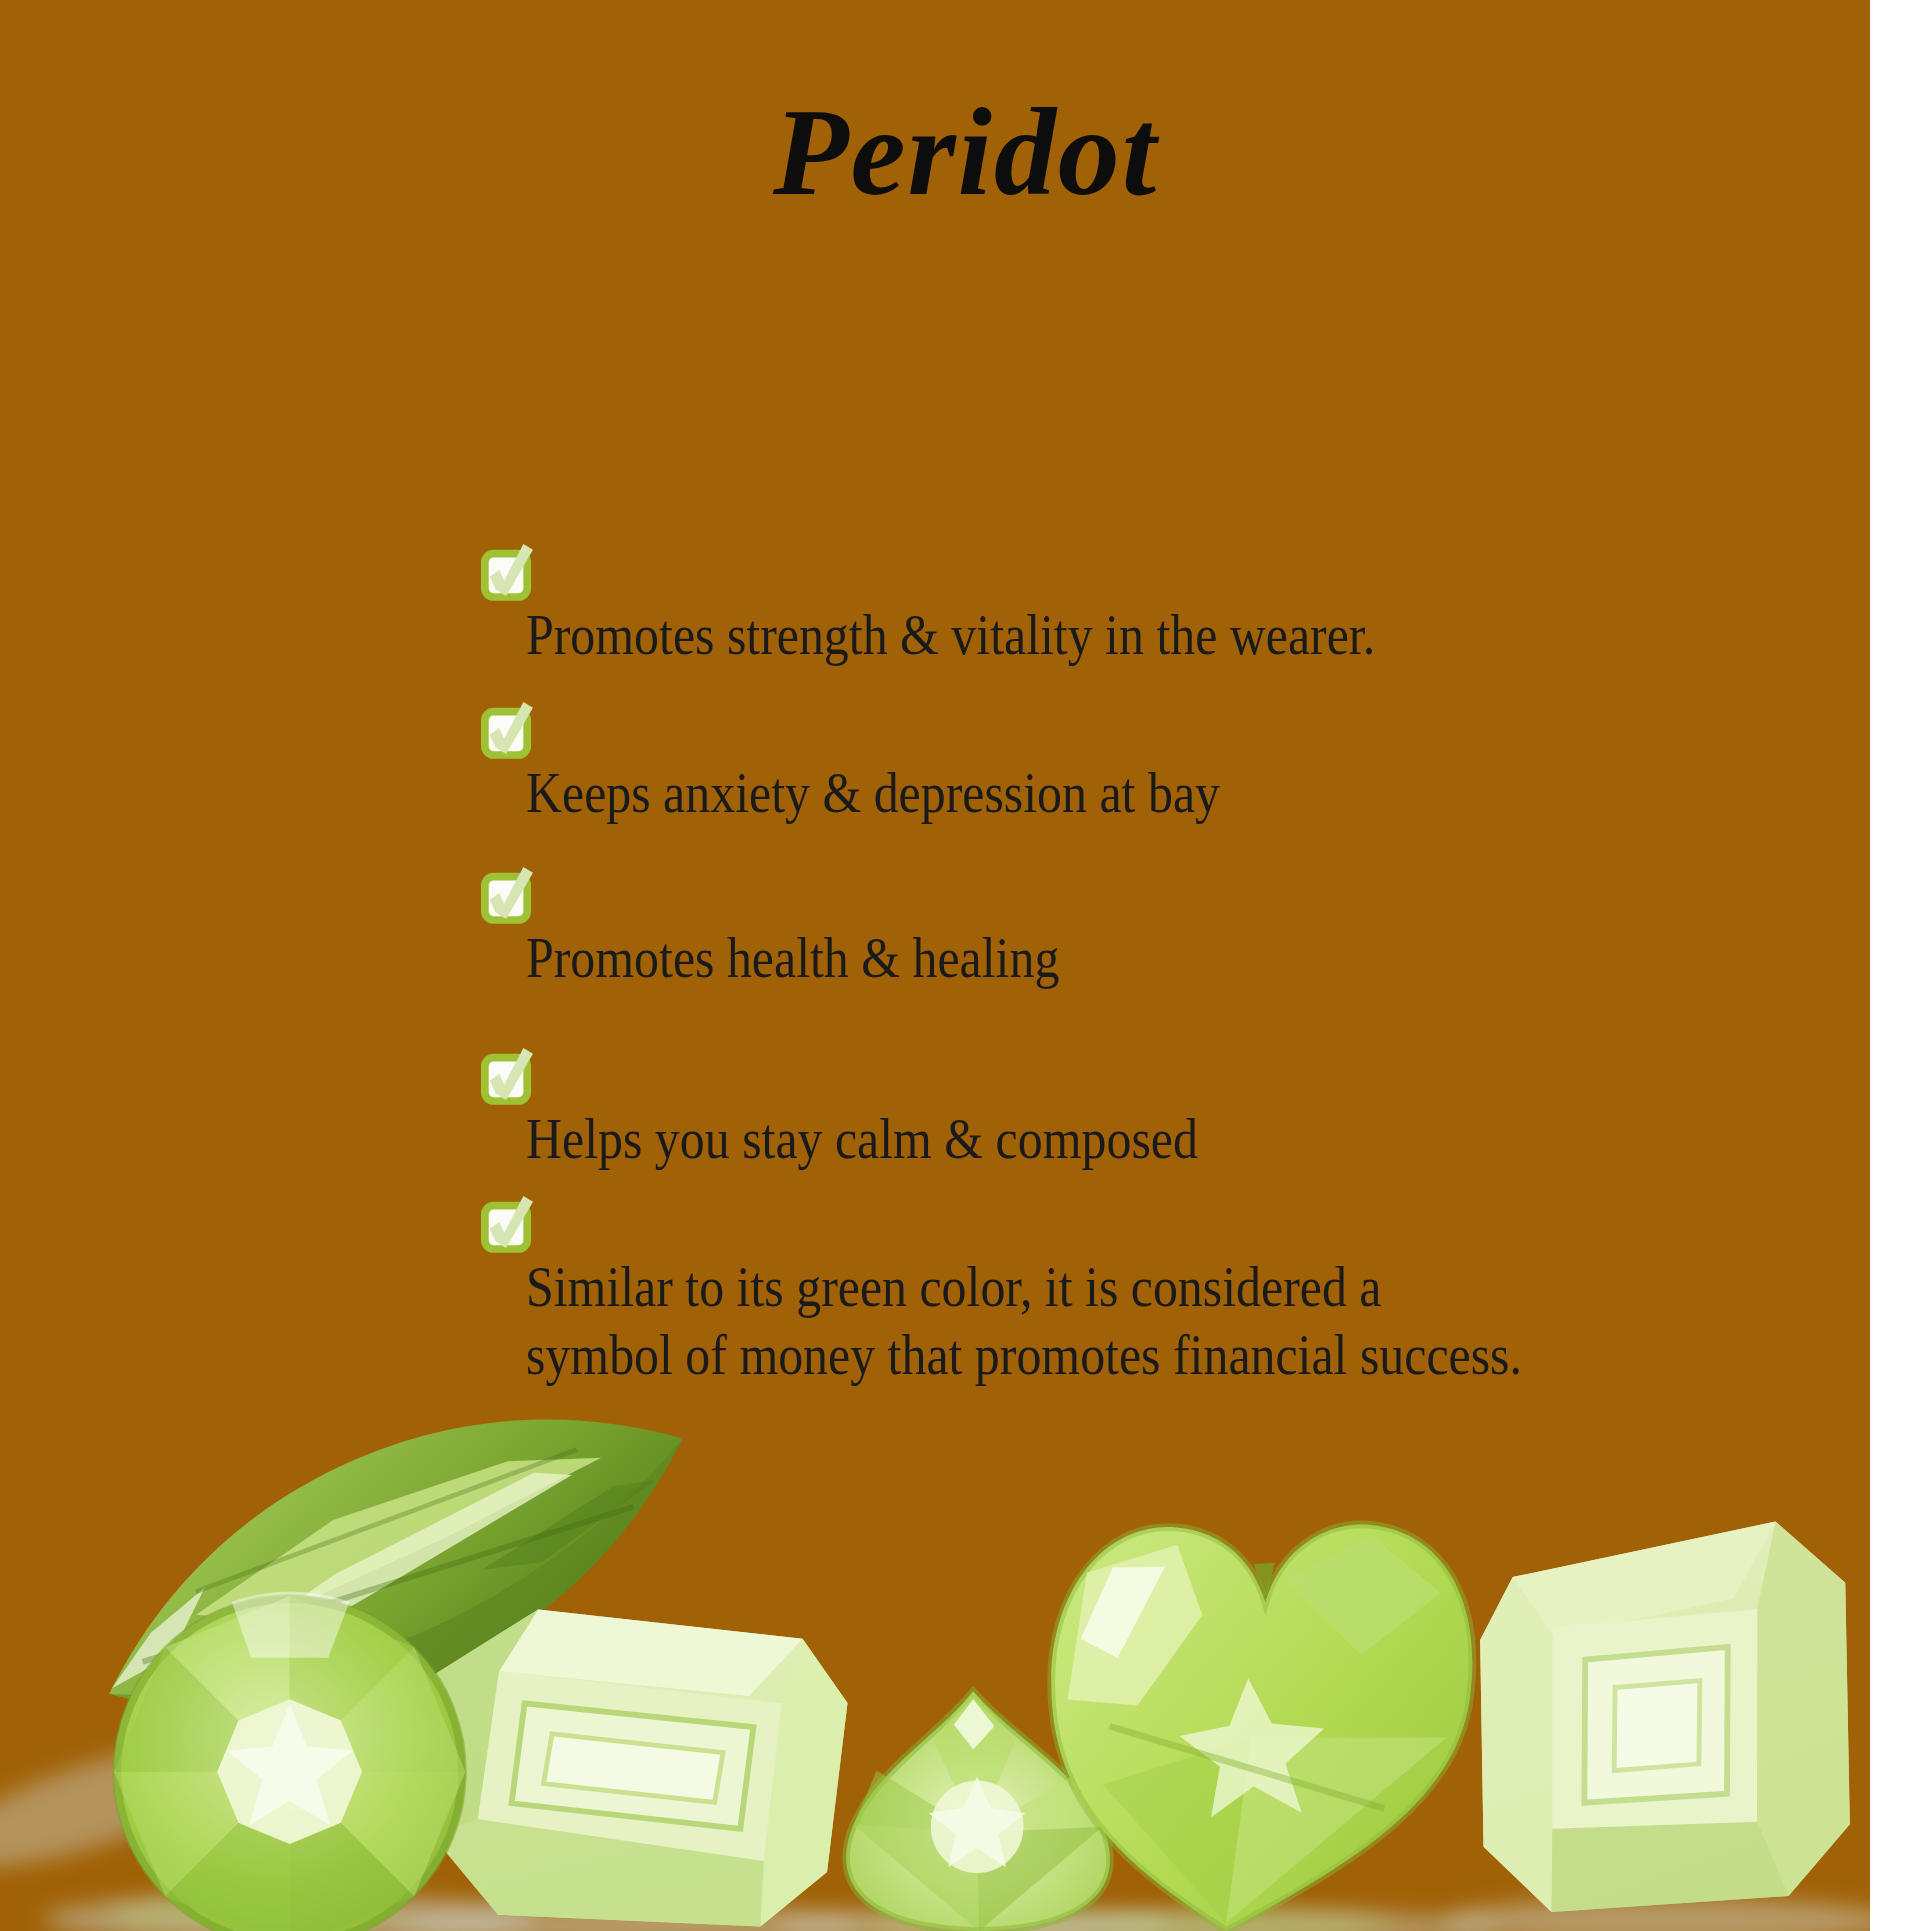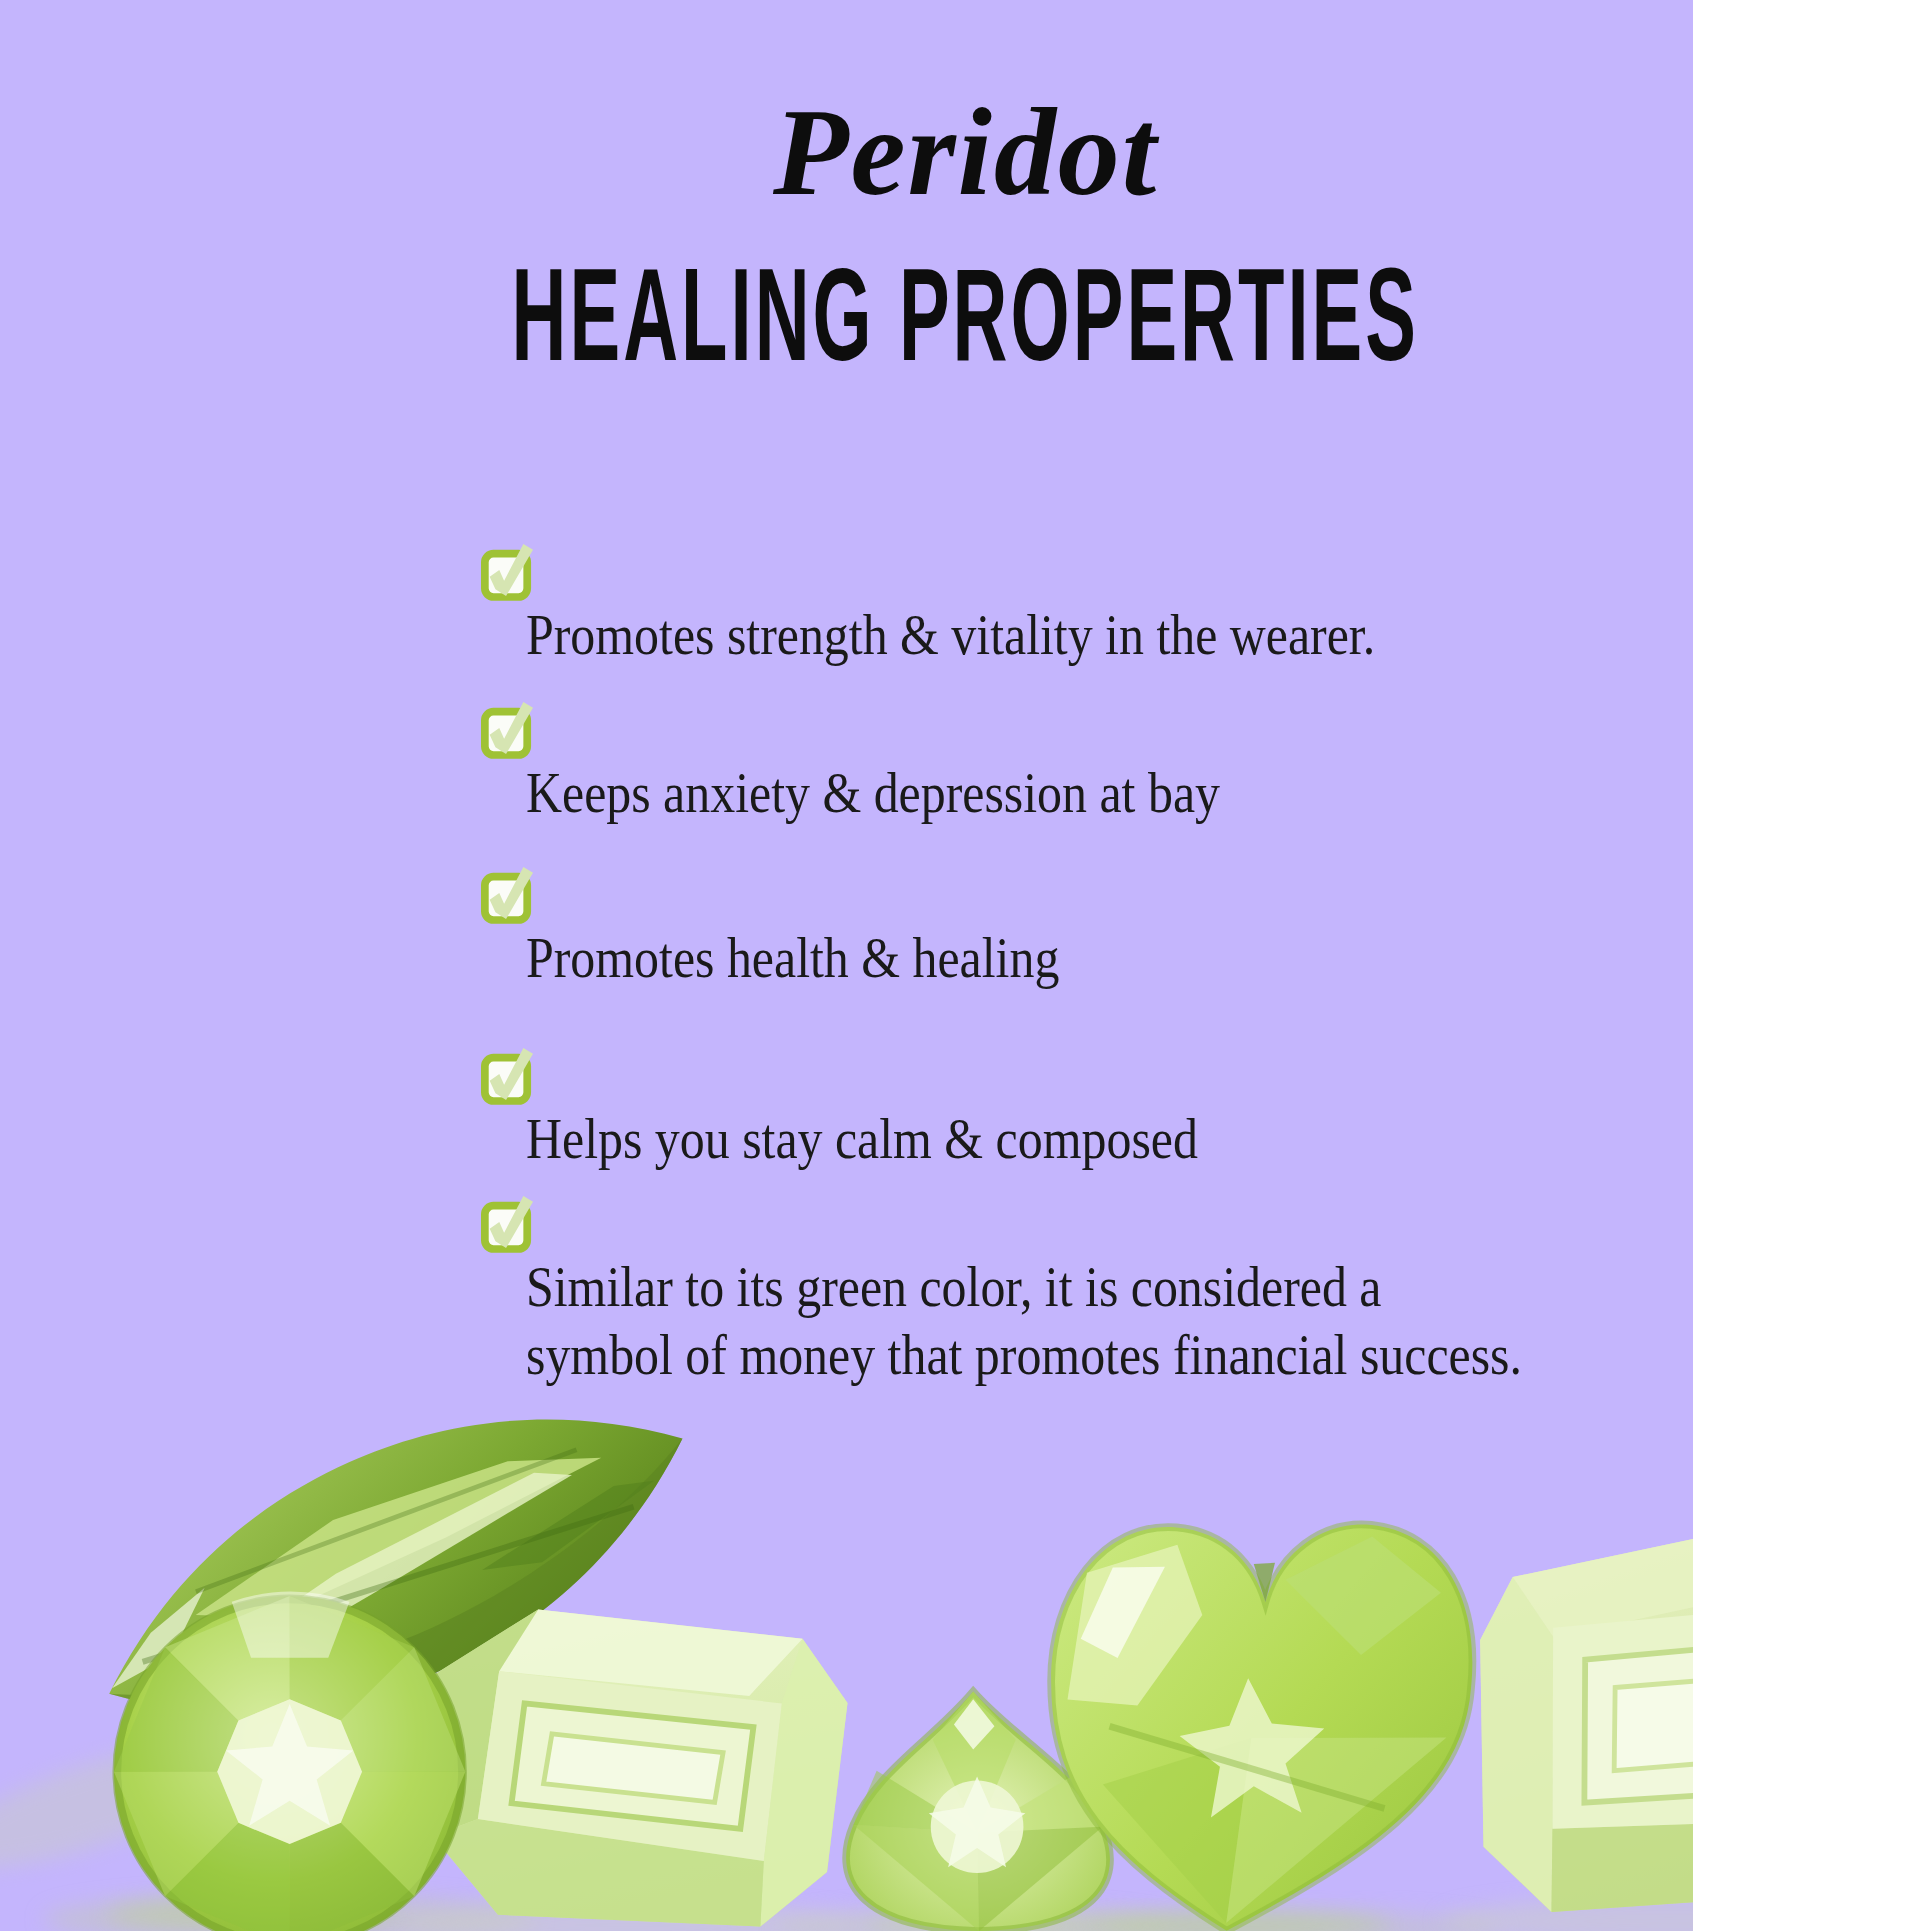--- a/index.html
+++ b/index.html
@@ -1,19 +1,19 @@
 <!DOCTYPE html>
 <html><head>
 <meta charset="utf-8">
 <style>
   html,body{margin:0;padding:0;background:#ffffff;}
   .page{
     position:relative;
-    width:1693px;height:1931px;
-    background:#c4b5fd;
+    width:1870px;height:1931px;
+    background:#a16207;
     overflow:hidden;
     font-family:"Liberation Serif","DejaVu Serif",serif;
     color:#1a1a1a;
   }
   .page-title{
     position:absolute;top:85px;left:0;width:1931px;
     text-align:center;
     font-family:"Liberation Serif","DejaVu Serif",serif;
     font-style:italic;font-weight:700;
     font-size:124px;line-height:1.1;
@@ -54,21 +54,20 @@
   .gems{position:absolute;left:0;top:1371px;width:1931px;height:560px;margin:0;}
   .gems svg{display:block;width:1931px;height:560px;}
 </style>
 </head>
 <body>
 
 <div class="page">
 
   <h1 class="page-title">Peridot</h1>
 
-  <h2 class="page-subtitle"><span class="condense">HEALING PROPERTIES</span></h2>
 
   <div class="checklist">
 
     <div class="check-item" style="top:537px">
       <svg class="check-icon" viewBox="0 0 54 62">
         <rect x="4" y="13" width="44" height="45" rx="9" fill="#fbfcf8" stroke-width="8" stroke="#9fc235"></rect>
         <polygon points="9,37 19,30 24,41 44,3 54,9 26,57 15,50" fill="#d6e5b2"></polygon>
       </svg>
       <p class="check-text">Promotes strength &amp; vitality in the wearer.</p>
     </div>

